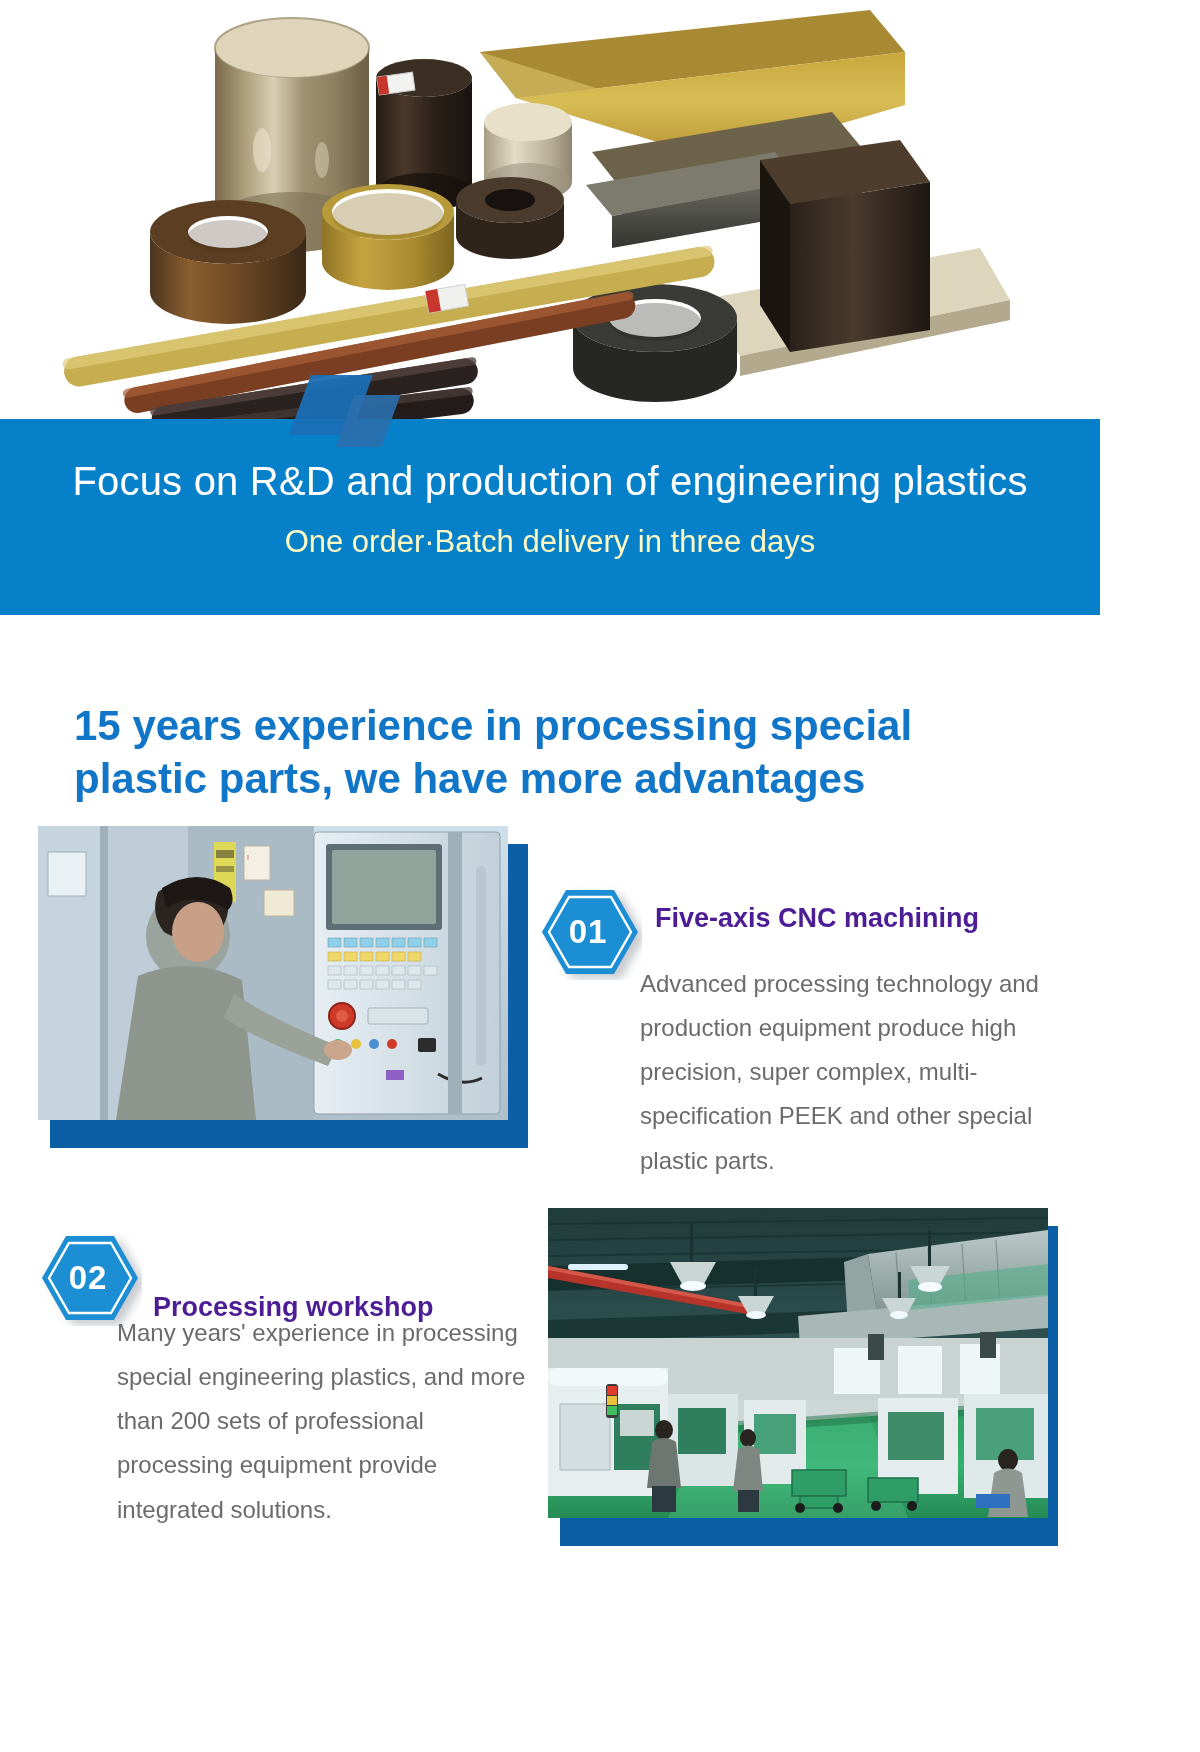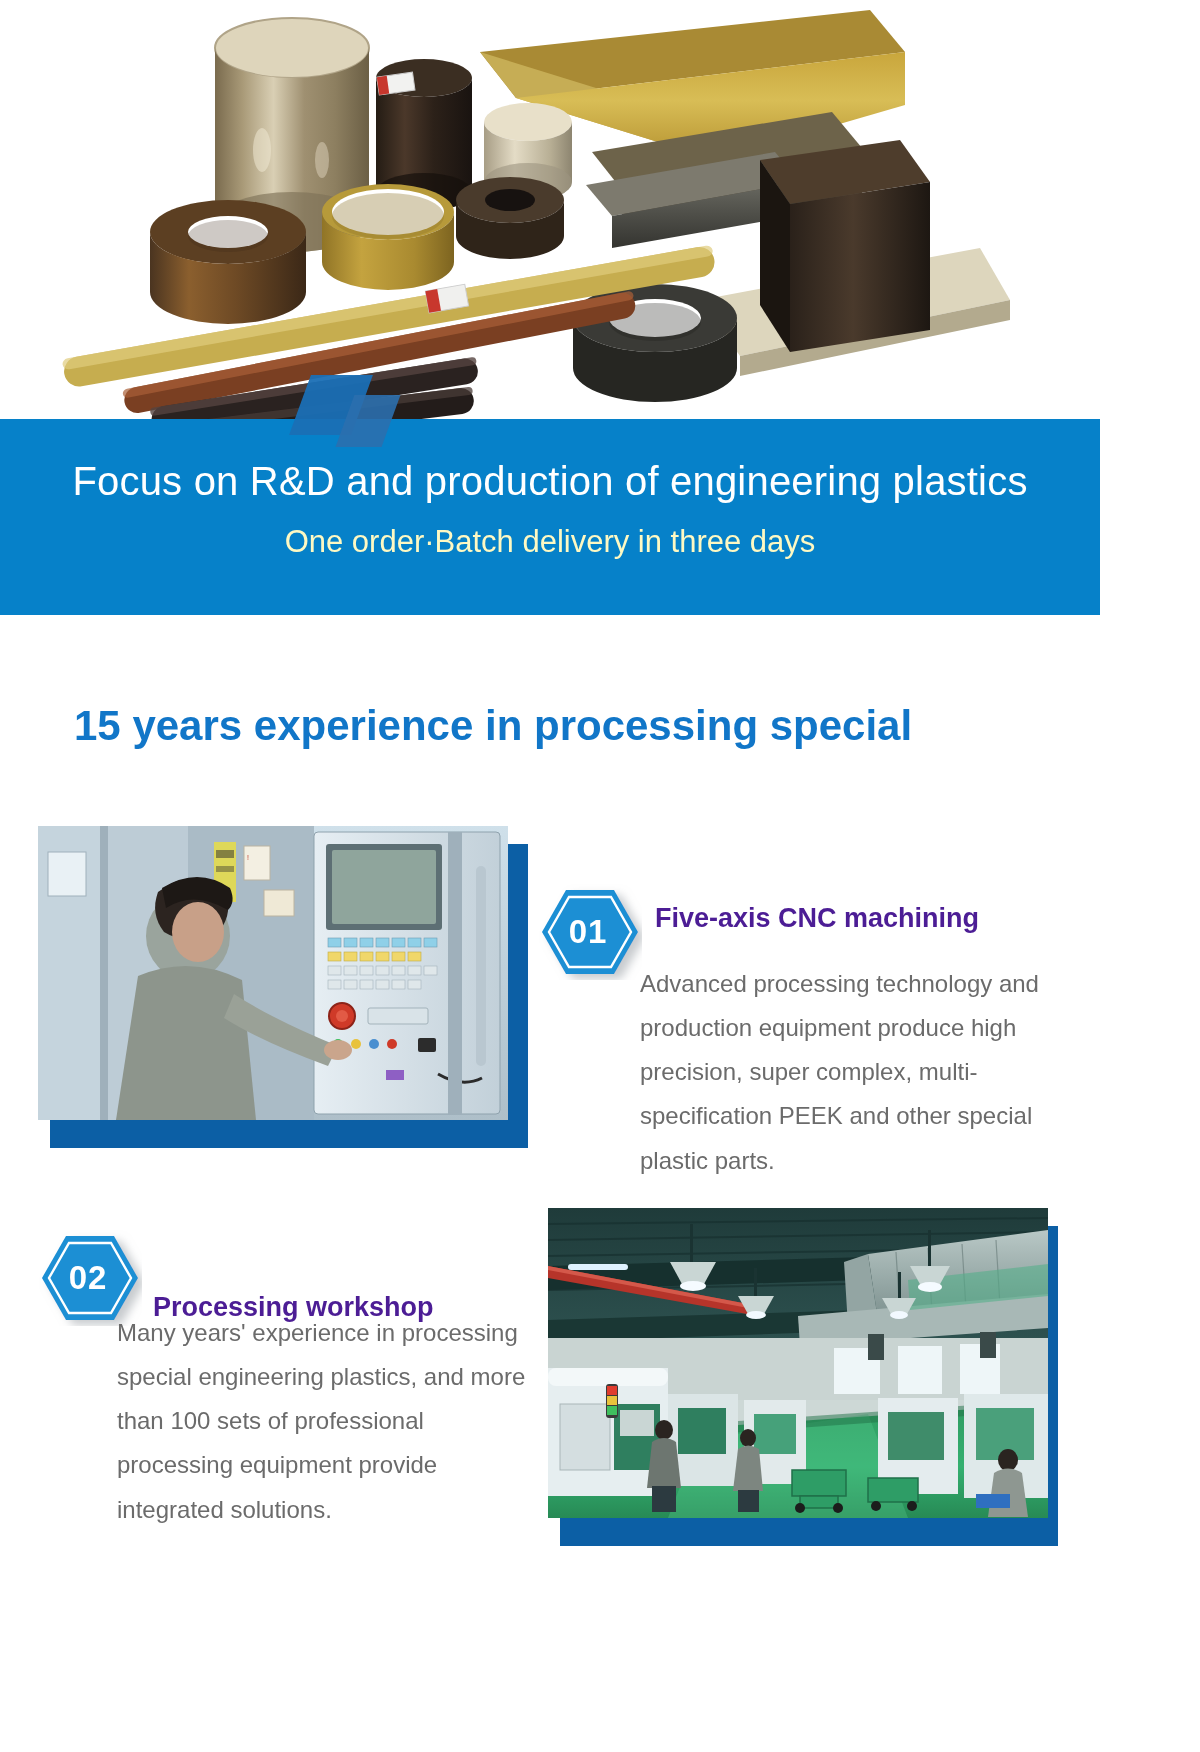--- a/index.html
+++ b/index.html
@@ -255,20 +255,21 @@
 
   <div class="banner">
     <div class="banner-deco-a"></div>
     <div class="banner-deco-b"></div>
     <div class="banner-line1">Focus on R&amp;D and production of engineering plastics</div>
     <div class="banner-line2">One order·Batch delivery in three days</div>
   </div>
 
   <div class="sec-heading">
     <div>15 years experience in processing special</div>
+    <div>plastic parts, we have more advantages</div>
   </div>
 
   <div class="card">
 
     <div class="photo-frame" style="left:38px; top:826px; width:490px; height:322px;">
       <div class="accent" style="left:12px; top:18px; width:478px; height:304px;"></div>
       <div class="shot" style="left:0; top:0; width:470px; height:294px;">
         <svg viewBox="0 0 470 294" preserveAspectRatio="none">
           <defs>
             <linearGradient id="cncWall" x1="0" y1="0" x2="0" y2="1">
@@ -388,21 +389,21 @@
           </filter>
         </defs>
         <polygon points="28,6 76,6 100,48 76,90 28,90 4,48" fill="#1a8fd4" filter="url(#hexsh2)"></polygon>
         <polygon points="31,13 73,13 93,48 73,83 31,83 11,48" fill="none" stroke="#ffffff" stroke-width="2.4"></polygon>
       </svg>
       <div class="hexnum">02</div>
     </div>
 
     <div class="card-title" style="left:153px; top:1292px;">Processing workshop</div>
 
-    <div class="card-body" style="left:117px; top:1311px; width:412px;">Many years' experience in processing special engineering plastics, and more than 100 sets of professional processing equipment provide integrated solutions.</div>
+    <div class="card-body" style="left:117px; top:1311px; width:412px;">Many years' experience in processing special engineering plastics, and more than 200 sets of professional processing equipment provide integrated solutions.</div>
 
     <div class="photo-frame" style="left:548px; top:1208px; width:510px; height:338px;">
       <div class="accent" style="left:12px; top:18px; width:498px; height:320px;"></div>
       <div class="shot" style="left:0; top:0; width:500px; height:310px;">
         <svg viewBox="0 0 500 310" preserveAspectRatio="none">
           <defs>
             <linearGradient id="wsCeil" x1="0" y1="0" x2="0" y2="1">
               <stop offset="0%" stop-color="#1f3b3a"></stop>
               <stop offset="100%" stop-color="#2f5452"></stop>
             </linearGradient>

